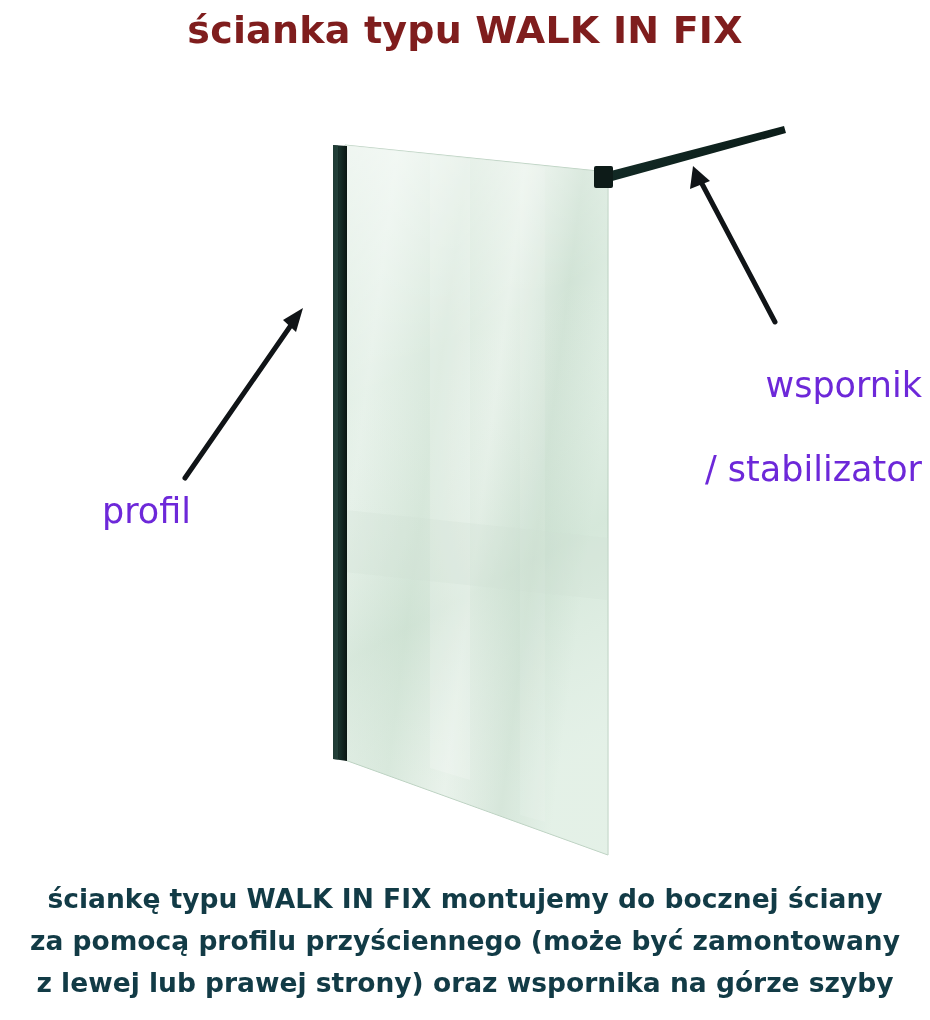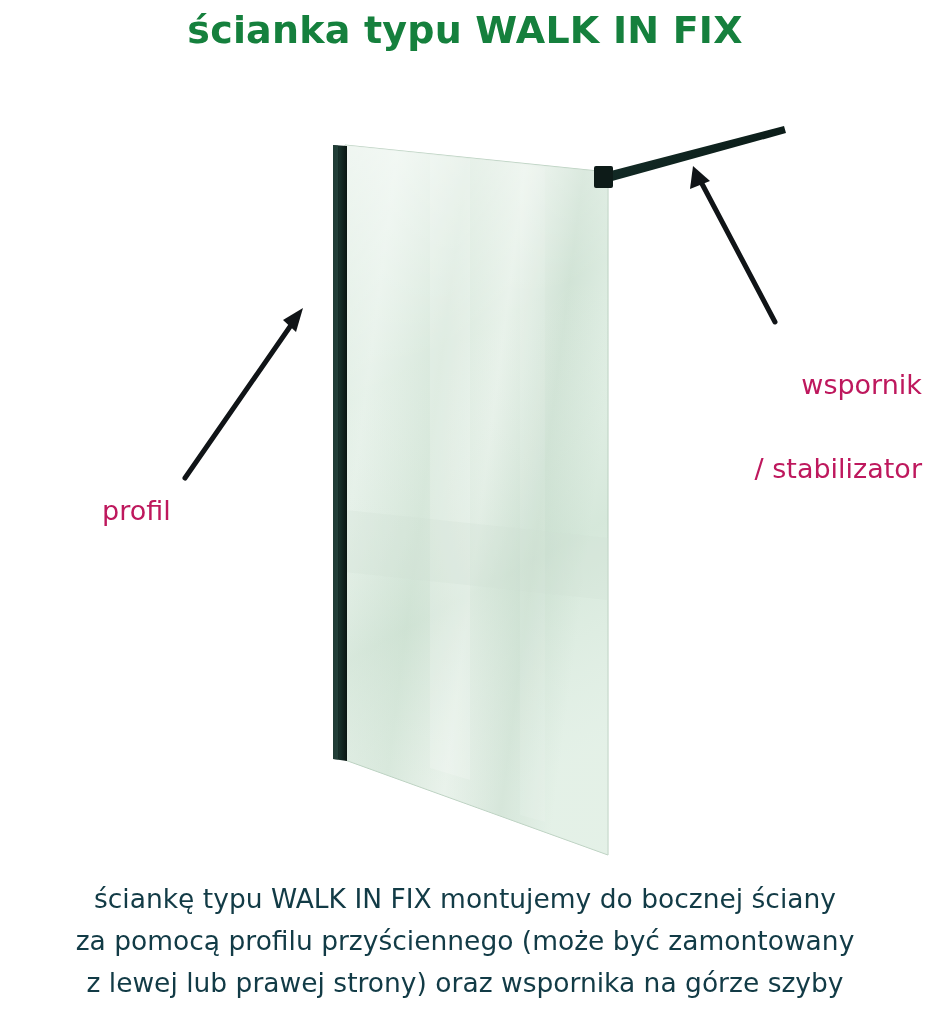--- a/index.html
+++ b/index.html
@@ -23,42 +23,42 @@
 
   .title {
     position: absolute;
     top: 8px;
     left: 0;
     width: 930px;
     text-align: center;
     font-size: 38px;
     font-weight: 600;
     letter-spacing: 0.2px;
-    color: #15803d;
+    color: #7f1d1d;
     white-space: nowrap;
   }
 
   
   .illustration {
     position: absolute;
     left: 0;
     top: 80px;
     width: 930px;
     height: 780px;
   }
   .illustration svg {
     display: block;
   }
 
   
   .label {
     position: absolute;
-    font-size: 27px;
+    font-size: 35px;
     line-height: 42px;
-    color: #be185d;
+    color: #6d28d9;
     font-weight: 400;
     white-space: pre-line;
   }
   .label-left {
     left: 82px;
     top: 448px;
     text-align: left;
     margin-left: 20px;
   }
   .label-right {
@@ -69,21 +69,21 @@
 
   
   .caption {
     position: absolute;
     left: 0;
     top: 878px;
     width: 930px;
     text-align: center;
     font-size: 26.5px;
     line-height: 42px;
-    font-weight: 400;
+    font-weight: 700;
     color: #123b46;
   }
   .caption .cap-line {
     display: block;
     white-space: nowrap;
   }
 </style>
 </head>
 <body>
 

